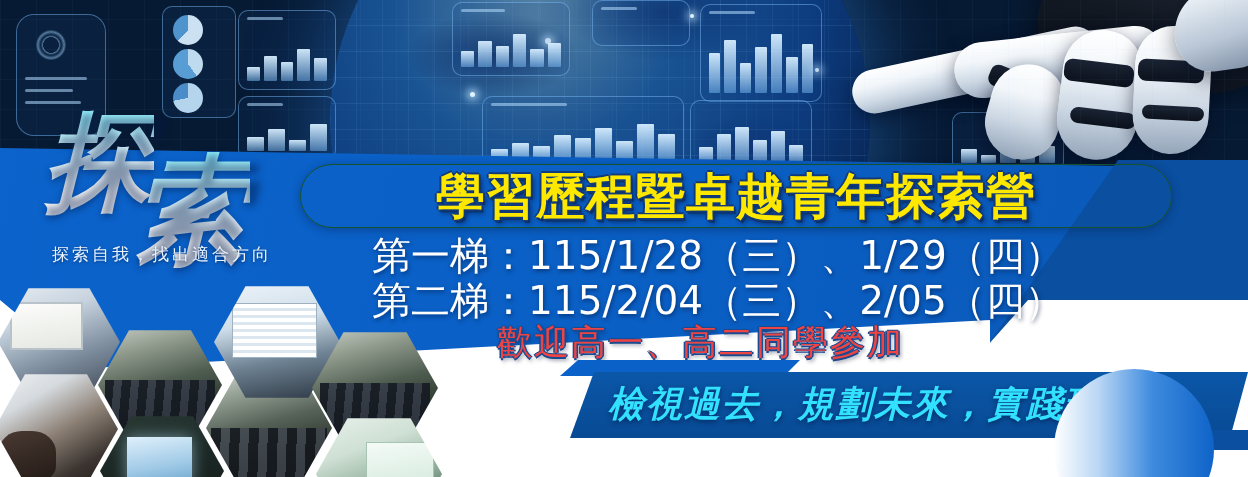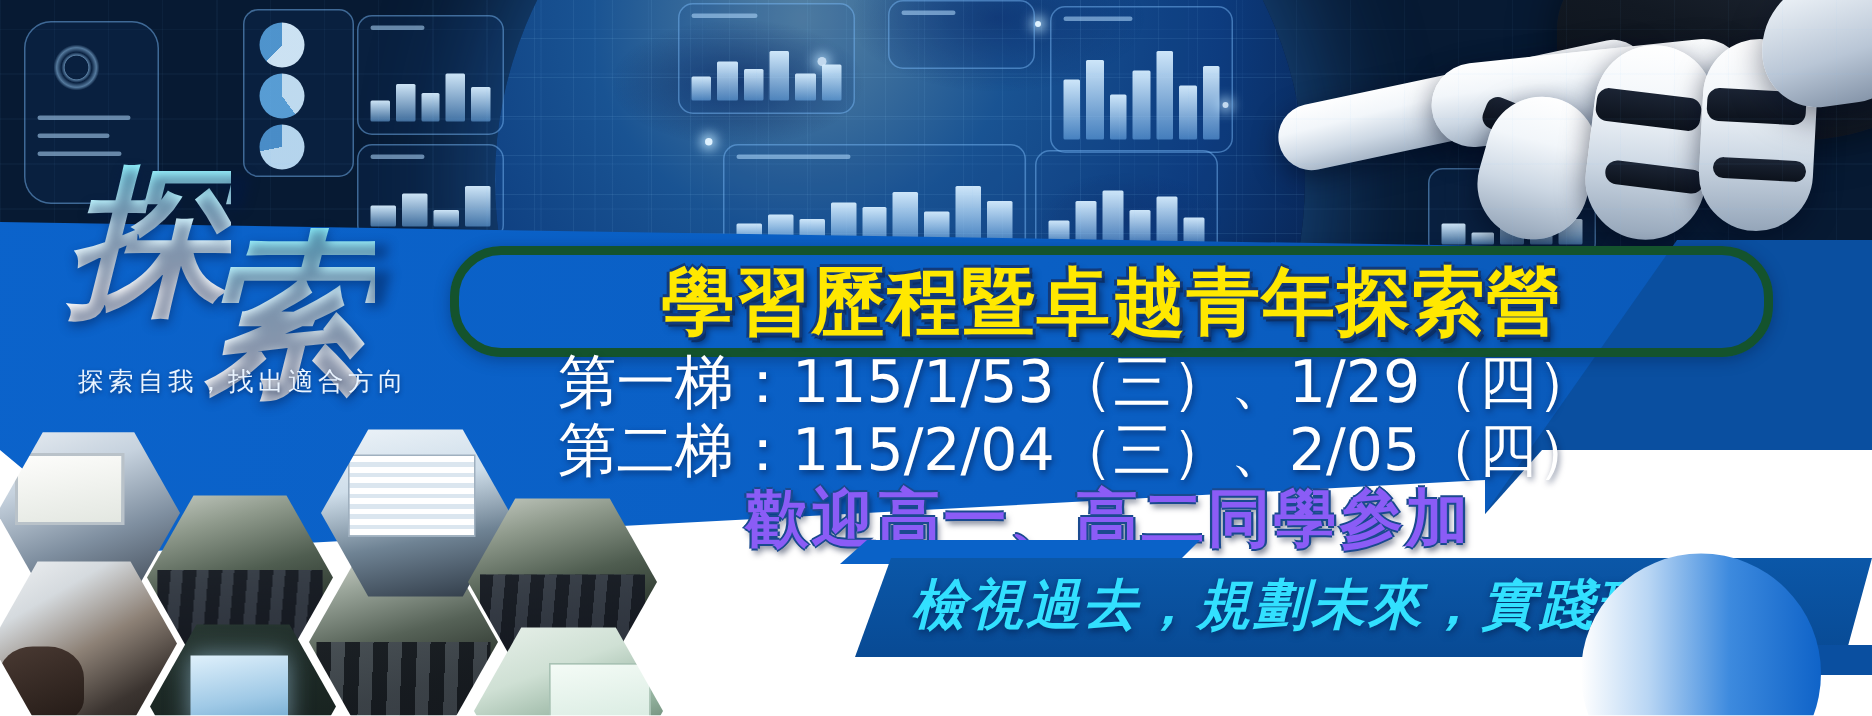--- a/index.html
+++ b/index.html
@@ -125,21 +125,21 @@
     position:absolute;color:#eaf4ff;font-size:17px;letter-spacing:3px;
     font-family:"DejaVu Sans","Liberation Sans",sans-serif;
     text-shadow:0 1px 3px rgba(0,20,60,.5);white-space:nowrap;
   }
   .sub1{left:52px;top:243px;}
   .sub2{left:208px;top:270px;}
 
   
   .pill{
     position:absolute;left:300px;top:164px;width:870px;height:62px;
-    border:6px solid #14532d;border-radius:34px;
+    border:1px solid #14532d;border-radius:34px;
     display:flex;align-items:center;justify-content:center;
     box-shadow:0 2px 10px rgba(0,20,60,.35);
   }
   .pill span{
     font-family:"DejaVu Sans","Liberation Sans",sans-serif;
     font-weight:bold;font-size:49px;color:#ffe800;letter-spacing:1px;
     white-space:nowrap;line-height:1;
     text-shadow:
       -2px 0 #123a7a, 2px 0 #123a7a, 0 -2px #123a7a, 0 2px #123a7a,
       2px 3px 0 #0b2f66, 3px 4px 5px rgba(0,15,50,.6);
@@ -151,21 +151,21 @@
     font-family:"DejaVu Sans","Liberation Sans",sans-serif;
     font-size:39px;letter-spacing:0px;line-height:1;
     text-shadow:1px 2px 4px rgba(0,20,60,.55);
   }
   .date1{left:372px;top:236px;}
   .date2{left:372px;top:281px;text-align:right;}
 
   .welcome{
     position:absolute;left:497px;top:325px;white-space:nowrap;
     font-family:"DejaVu Sans","Liberation Sans",sans-serif;
-    font-weight:bold;font-size:42px;color:#8b5cf6;letter-spacing:2px;line-height:1;
+    font-weight:normal;font-size:35px;color:#ef4444;letter-spacing:2px;line-height:1;
     text-shadow:-1.5px 0 #1a4a8f,1.5px 0 #1a4a8f,0 -1.5px #1a4a8f,0 1.5px #1a4a8f,2px 3px 4px rgba(0,15,50,.55);
   }
 
   
   .ribbon{
     position:absolute;left:570px;top:372px;width:678px;height:66px;
     background:linear-gradient(180deg,#0b57a8 0%,#084a94 100%);
     clip-path:polygon(24px 0, 678px 0, 660px 66px, 0 66px);
   }
   .ribbon-tab{
@@ -369,21 +369,21 @@
 
   <div class="title-tan">探</div>
   <div class="title-suo">索</div>
 
   <div class="sub-line sub1">探索自我，找出適合方向</div>
 
   <div class="pill">
     <span>學習歷程暨卓越青年探索營</span>
   </div>
 
-  <div class="date-line date1">第一梯：115/1/53（三）、1/29（四）</div>
+  <div class="date-line date1">第一梯：115/1/28（三）、1/29（四）</div>
   <div class="date-line date2">第二梯：115/2/04（三）、2/05（四）</div>
 
   <div class="welcome">歡迎高一、高二同學參加</div>
 
   <div class="ribbon-tab"></div>
   <div class="ribbon">
     <span>檢視過去，規劃未來，實踐理想</span>
   </div>
   <div class="ribbon-tail"></div>
 

